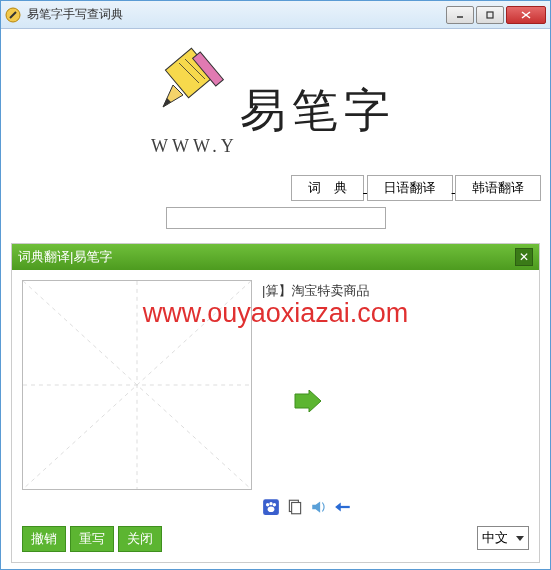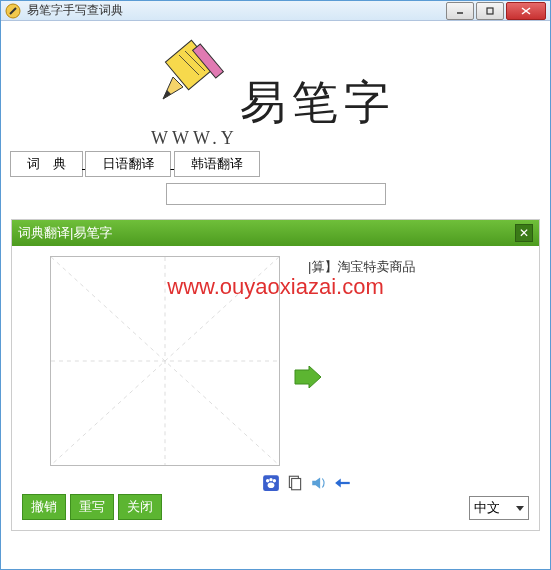--- a/index.html
+++ b/index.html
@@ -1,59 +1,59 @@
 <!DOCTYPE html>
 <html><head>
 <meta charset="utf-8">
 <style>
 * { box-sizing: border-box; margin: 0; padding: 0; }
 body { font-family: "Microsoft YaHei", SimSun, sans-serif; background: #f0f0f0; width: 551px; height: 570px; overflow: hidden; }
 
 .window { width: 551px; height: 570px; background: #fff; border: 1px solid #5a9bd4; position: relative; }
 
-.titlebar { height: 20px; background: linear-gradient(#eaf3fb, #d6e8f7); border-bottom: 1px solid #b0c4de; display: flex; align-items: center; padding: 0 4px; }
+.titlebar { height: 28px; background: linear-gradient(#eaf3fb, #d6e8f7); border-bottom: 1px solid #b0c4de; display: flex; align-items: center; padding: 0 4px; }
 .titlebar .app-icon { width: 16px; height: 16px; margin-right: 6px; }
 .titlebar .title { font-size: 12px; color: #333; flex: 1; }
 .win-btns { display: flex; gap: 2px; }
 .win-btn { width: 28px; height: 18px; border: 1px solid #888; background: linear-gradient(#f5f5f5,#dcdcdc); border-radius: 2px; display: flex; align-items: center; justify-content: center; font-size: 10px; cursor: pointer; }
 .win-btn.close { background: linear-gradient(#e56a6a,#c83232); border-color: #a02020; color: #fff; width: 40px; }
 
 .content { padding: 6px 10px 10px; height: calc(100% - 28px); overflow: hidden; }
 
 .logo-area { text-align: center; margin-top: 10px; }
 .logo-area svg { display: inline-block; }
 .logo-text { font-family: "KaiTi","STKaiti",serif; font-size: 46px; color: #222; display: inline-block; vertical-align: middle; margin-left: 0; letter-spacing: 6px; }
 .logo-sub { font-family: Georgia, serif; font-size: 18px; color: #404040; letter-spacing: 4px; margin-top: -6px; padding-left: 140px; text-align: left; display: block; }
 
-.tabs { text-align: left; margin-top: 2px; text-decoration: underline; }
+.tabs { text-align: right; margin-top: 18px; text-decoration: underline; }
 .tab { display: inline-block; border: 1px solid #aaa; padding: 3px 16px; font-size: 13px; background: #fff; cursor: pointer; margin: 0 -1px; }
 .searchbar { text-align: center; margin-top: 6px; }
 .searchbar input { width: 220px; height: 22px; border: 1px solid #aaa; padding: 0 4px; font-size: 12px; }
 
 .panel { margin-top: 14px; border: 1px solid #ccc; background: #fff; }
 .panel-header { height: 26px; background: linear-gradient(#6fbf3a,#4d9b1f); display: flex; align-items: center; padding: 13px 6px; color: #fff; font-size: 13px; }
 .panel-header .htitle { flex: 1; }
 .panel-close { width: 18px; height: 18px; background: #3a7a17; color: #fff; display: flex; align-items: center; justify-content: center; border: 1px solid #2d5f12; cursor: pointer; font-size: 12px; }
 
 .panel-body { padding: 10px; position: relative; }
-.upper { display: flex; gap: 28px; margin-left: 28px; }
+.upper { display: flex; gap: 10px; }
 .canvas-wrap { width: 230px; height: 210px; border: 1px solid #bbb; background: #fff; position: relative; }
 .canvas-wrap svg { width: 100%; height: 100%; }
 .result-area { flex: 1; font-size: 13px; color: #333; padding-top: 2px; }
 
-.watermark { position: absolute; top: 28px; left: 50%; transform: translateX(-50%); font-size: 22px; color: #e03030; font-family: Arial, sans-serif; white-space: nowrap; pointer-events: none; z-index: 5; }
+.watermark { position: absolute; top: 28px; left: 50%; transform: translateX(-50%); font-size: 27px; color: #e03030; font-family: Arial, sans-serif; white-space: nowrap; pointer-events: none; z-index: 5; }
 
 .arrow-btn { position: absolute; right: 216px; top: 120px; width: 30px; height: 22px; cursor: pointer; }
 
 .icon-row { margin-top: 8px; padding-left: 240px; display: flex; gap: 6px; align-items: center; }
 .small-icon { width: 18px; height: 18px; cursor: pointer; }
 
-.bottom-row { display: flex; align-items: flex-end; margin-top: 2px; }
+.bottom-row { display: flex; align-items: flex-start; margin-top: 10px; }
 .act-btn { background: #5cb531; color: #fff; border: 1px solid #3f8f1e; padding: 3px 8px; font-size: 13px; margin-right: 4px; cursor: pointer; }
-.lang-select { margin-left: auto; border: 1px solid #888; padding: 2px 4px; font-size: 13px; background: #fff; cursor: pointer; display: flex; align-items: center; gap: 16px; }
+.lang-select { margin-left: auto; border: 1px solid #888; padding: 2px 4px; font-size: 13px; background: #fff; cursor: pointer; display: flex; align-items: center; gap: 8px; }
 </style>
 </head>
 <body>
 
 <div class="window">
 
   <div class="titlebar">
     <svg class="app-icon" viewBox="0 0 16 16">
         <circle cx="8" cy="8" r="7" fill="#f2c94c" stroke="#b8860b"></circle>
         <path d="M5 11 L11 5" stroke="#333" stroke-width="2"></path>

